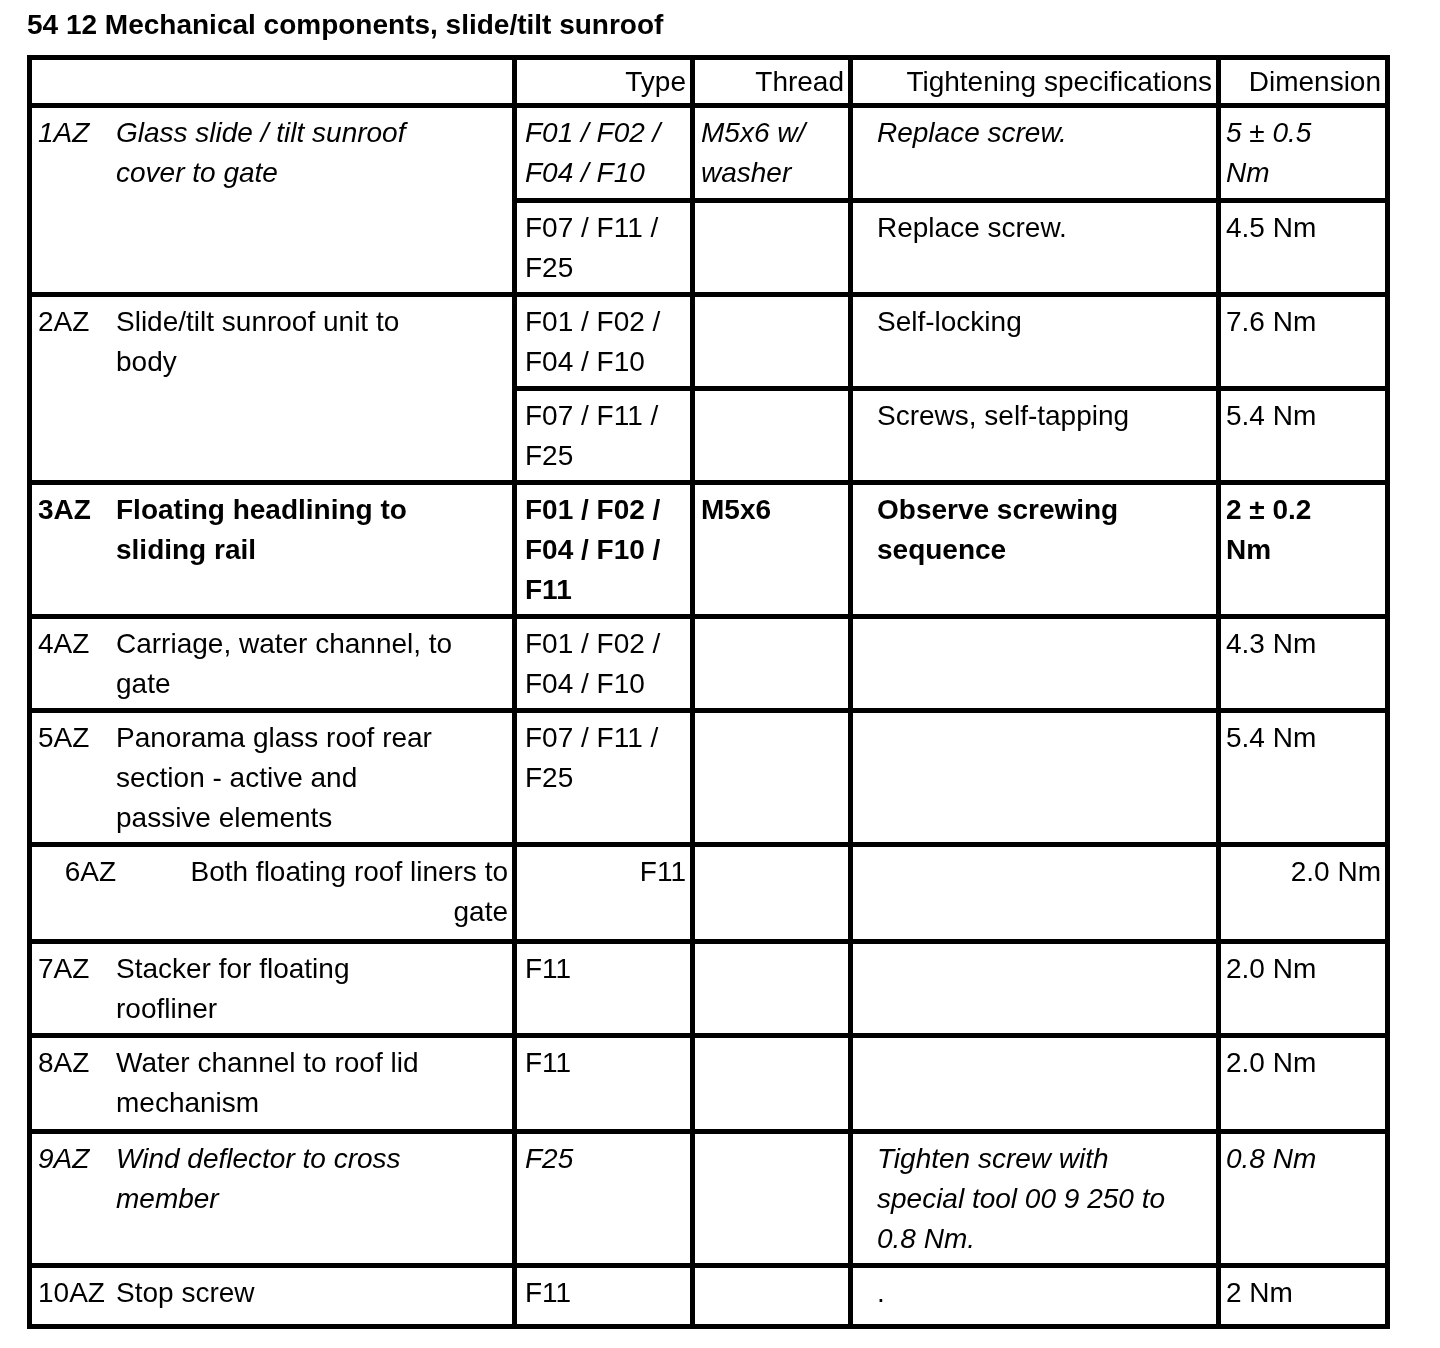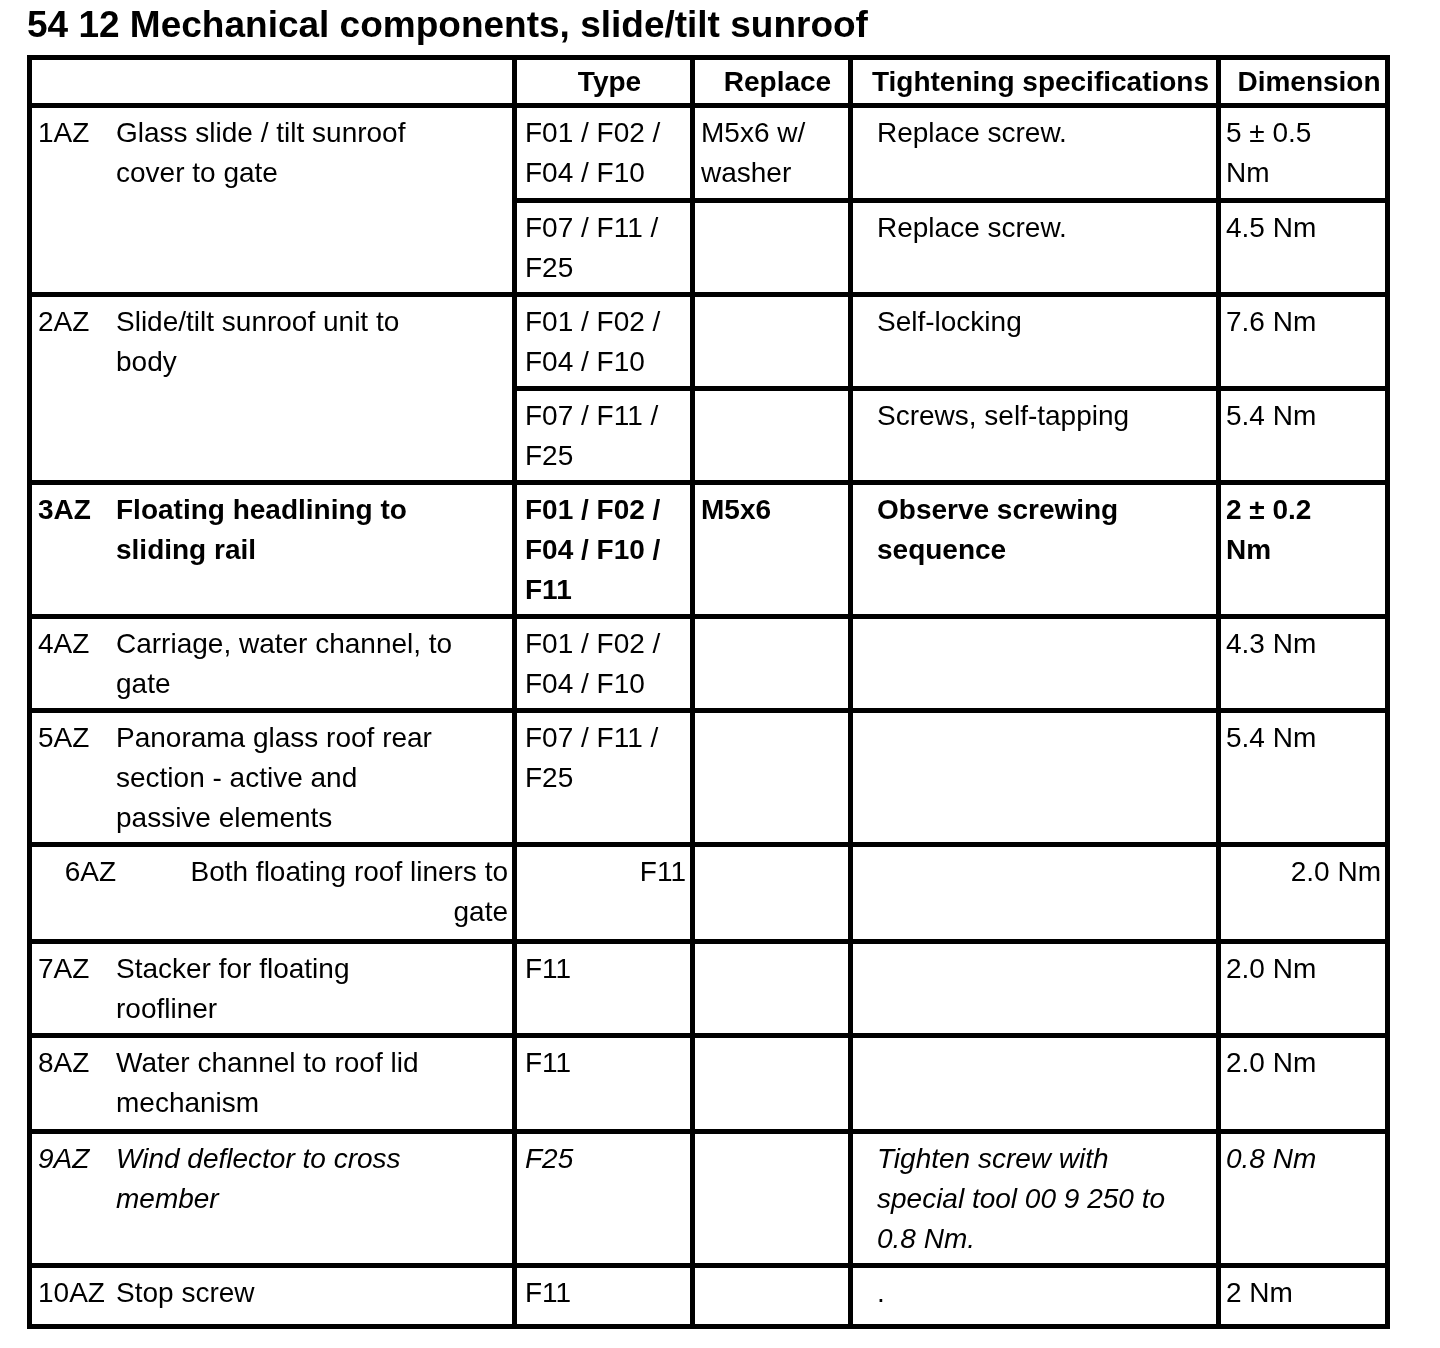--- a/index.html
+++ b/index.html
@@ -5,37 +5,37 @@
   * { box-sizing: border-box; }
   html, body { margin: 0; padding: 0; }
   body {
     width: 1440px; height: 1348px;
     background: #ffffff; color: #000000;
     font-family: "Liberation Sans", sans-serif;
     overflow: hidden;
   }
   .page { padding: 8px 0 0 27px; }
   .title {
-    font-size: 37px; font-weight: bold;
+    font-size: 28px; font-weight: bold;
     margin: 0 0 13px 0; line-height: 34px;
   }
   table.spec {
     border-collapse: collapse; table-layout: fixed;
     width: 1358px; background: #ffffff;
   }
   th, td {
     border: 5px solid #000000;
     vertical-align: top;
     font-size: 28px; line-height: 40px;
     padding: 5px 4px 4px 8px;
     white-space: pre-line;
     overflow: hidden;
   }
   th {
-    font-weight: bold; text-align: center;
+    font-weight: normal; text-align: right;
     height: 45px; padding: 0 4px 0 16px;
     line-height: 43px; white-space: nowrap;
   }
   td.label-cell { padding-left: 6px; }
   .label-flex { display: flex; align-items: flex-start; }
   .row-id { min-width: 78px; flex: 0 0 auto; white-space: nowrap; }
   .component-desc { flex: 1 1 auto; white-space: pre-line; }
   td.type-cell { padding-left: 8px; }
   td.thread-cell { padding-left: 6px; }
   td.tight-cell { padding-left: 24px; }
@@ -52,27 +52,27 @@
       <col style="width:485px">
       <col style="width:178px">
       <col style="width:158px">
       <col style="width:368px">
       <col style="width:169px">
     </colgroup>
     <thead>
       <tr>
         <th></th>
         <th>Type</th>
-        <th>Replace</th>
+        <th>Thread</th>
         <th>Tightening specifications</th>
         <th>Dimension</th>
       </tr>
     </thead>
     <tbody id="spec-body">
-        <tr style="height: 95px;">
+        <tr style="height: 95px; font-style: italic;">
           <td class="label-cell" rowspan="2"><div class="label-flex"><span class="row-id">1AZ</span><span class="component-desc">Glass slide / tilt sunroof
 cover to gate</span></div></td>
           <td class="type-cell">F01 / F02 /
 F04 / F10</td>
           <td class="thread-cell">M5x6 w/
 washer</td>
           <td class="tight-cell">Replace screw.</td>
           <td class="dim-cell">5 ± 0.5
 Nm</td>
         </tr>

